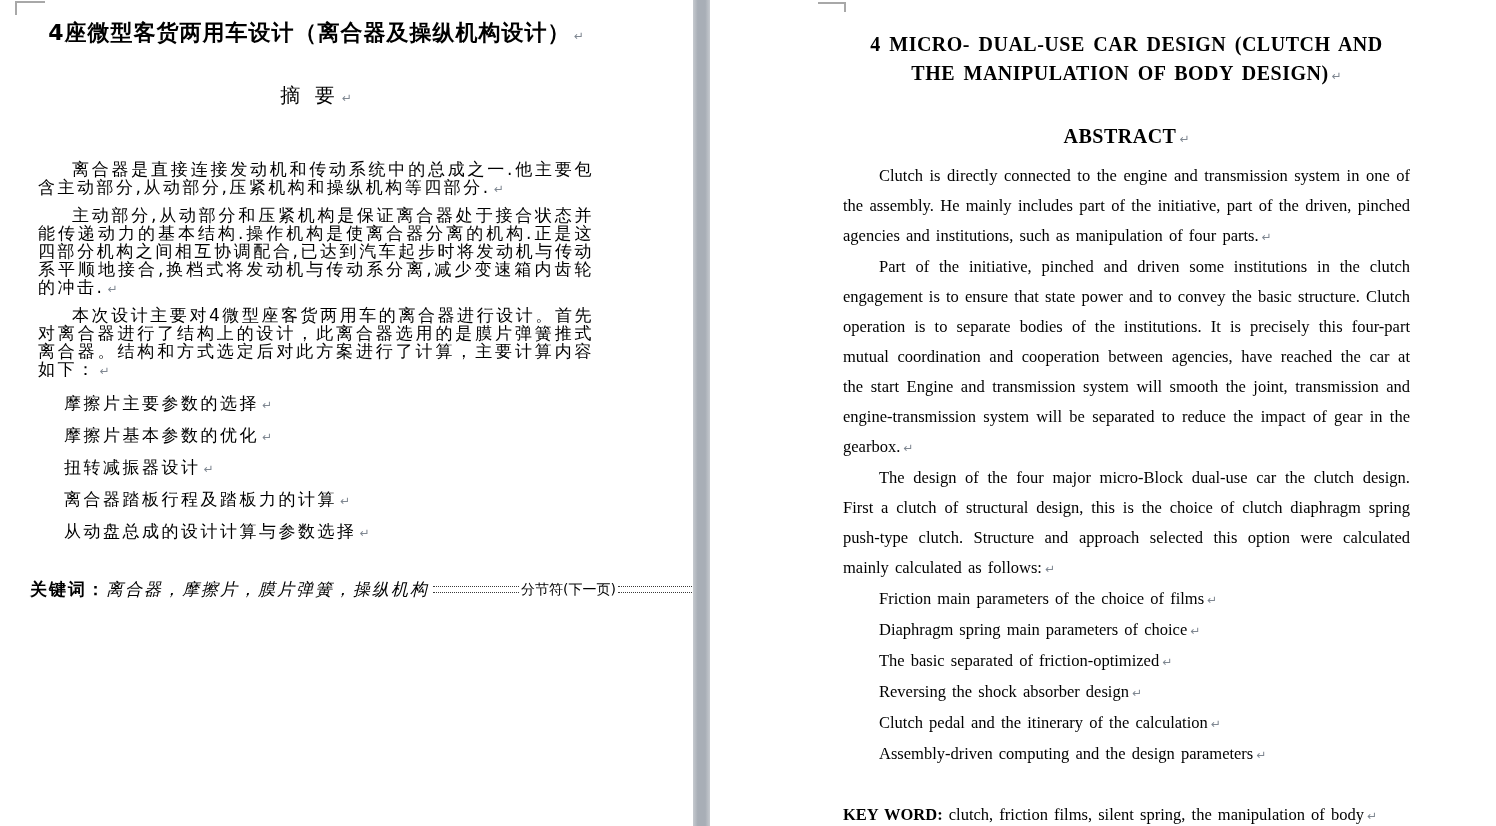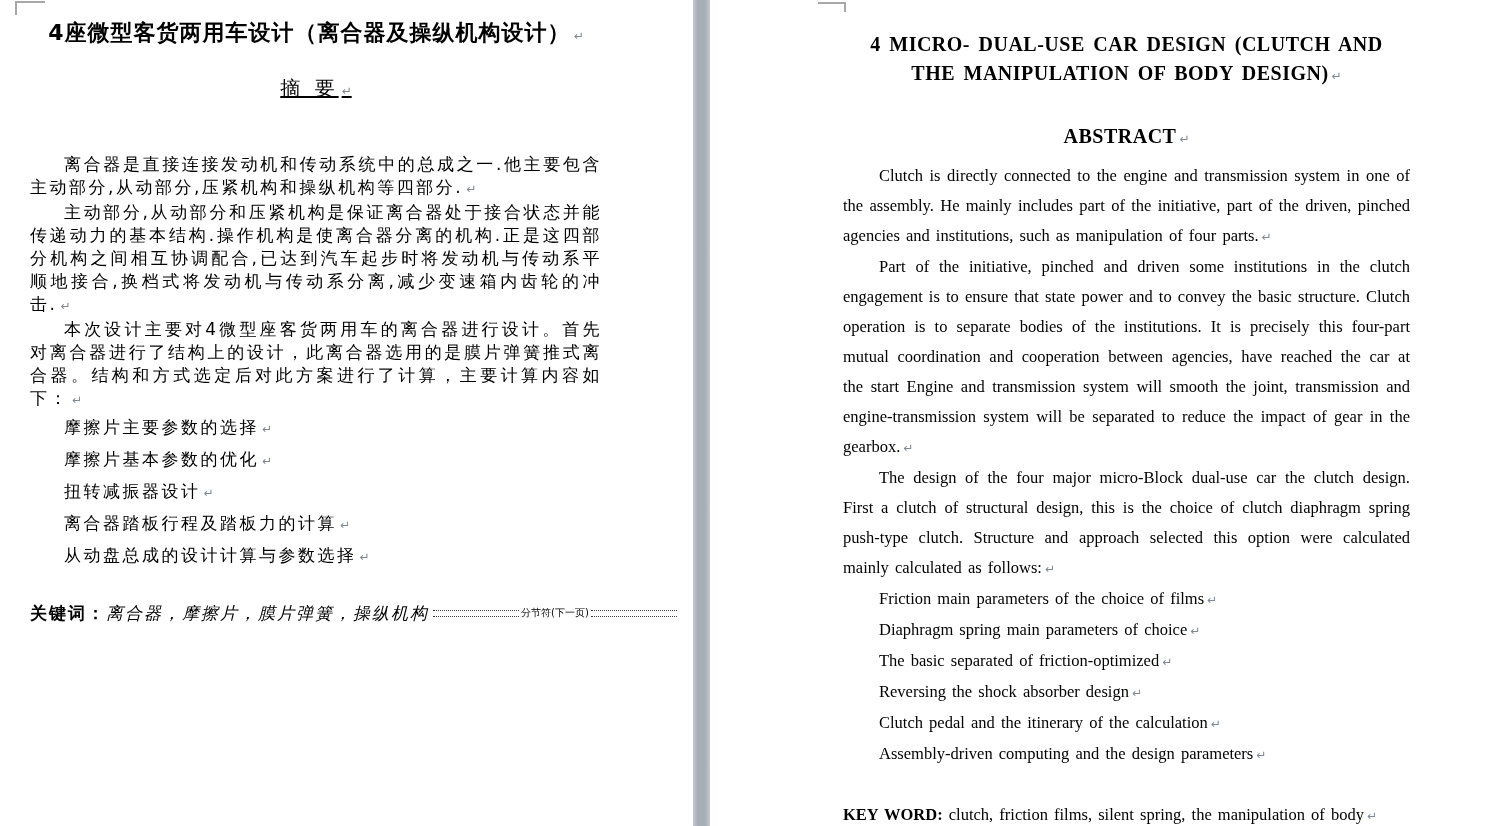--- a/index.html
+++ b/index.html
@@ -28,44 +28,44 @@
   
   .lp-content{
     padding-left:30px;width:572px;
     font-family:"DejaVu Sans", sans-serif;
   }
   .lp-title{
     margin-top:18px;text-align:center;font-weight:bold;
     font-size:22px;line-height:30px;letter-spacing:1px;white-space:nowrap;
   }
   .lp-abstract{
-    margin-top:23px;text-align:center;font-size:20px;line-height:28px;letter-spacing:4px;text-decoration:underline;
+    margin-top:30px;text-align:center;font-size:20px;line-height:28px;letter-spacing:4px;
   }
   .lp-body{margin-top:48px;}
   .cn-para{
-    font-size:17px;line-height:23px;text-align:justify;
-    text-indent:2em;letter-spacing:2.5px;margin:0;
+    font-size:17px;line-height:18px;text-align:justify;
+    text-indent:2em;letter-spacing:2.5px;margin:8px;
   }
   .cn-item{
     font-size:17px;line-height:30px;padding-left:2em;letter-spacing:2.5px;
   }
   .lp-keywords{
     margin-top:26px;font-size:17px;line-height:30px;letter-spacing:1px;
     display:flex;align-items:center;white-space:nowrap;
   }
   .kw-label-cn{font-weight:bold;letter-spacing:2px;}
   .kw-text-cn{letter-spacing:2px;font-style:italic;}
   
   .secbreak{display:inline-flex;align-items:center;margin-left:4px;}
   .secbreak .dots{
     width:86px;height:5px;
     border-top:1px dotted #3a3a3a;border-bottom:1px dotted #3a3a3a;
   }
   .secbreak-label{
-    font-size:10px;letter-spacing:0;padding:0 2px;font-weight:normal;
+    font-size:14px;letter-spacing:0;padding:0 2px;font-weight:normal;
     font-family:"DejaVu Sans", sans-serif;
   }
   
   .rp-content{
     padding-left:133px;width:567px;
     font-family:"Liberation Serif", serif;
   }
   .rp-title{
     margin-top:30px;text-align:center;font-weight:bold;
     font-size:20px;line-height:29px;letter-spacing:0.5px;word-spacing:3px;

